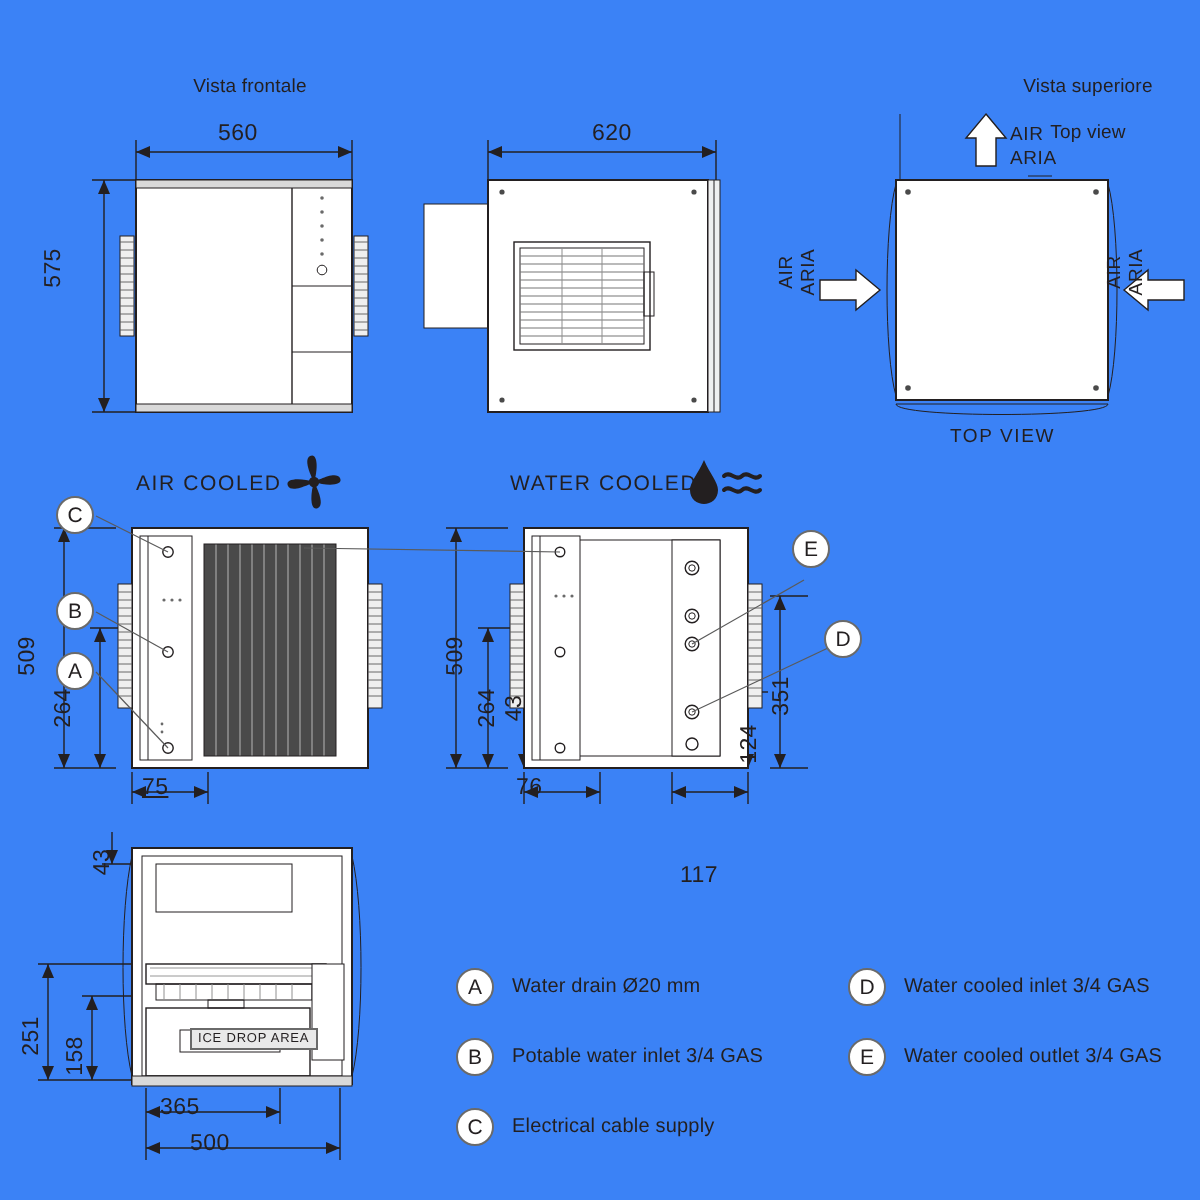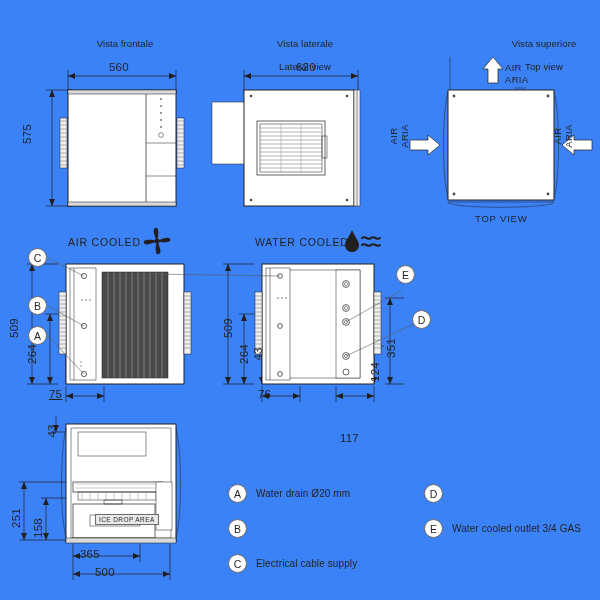--- a/index.html
+++ b/index.html
@@ -123,24 +123,20 @@
             <line x1="153" y1="99" x2="160" y2="99"></line>
           <line x1="153" y1="103" x2="160" y2="103"></line>
             <line x1="153" y1="107" x2="160" y2="107"></line>
         </g>
       </g>
     </svg>
   </div>
   <div class="abs dim" style="left:84px;top:61px;margin-left:25px;">560</div>
   <div class="abs dim rot90" style="left:17px;top:128px;">575</div>
 
-  <div class="abs vtitle" style="left:245px;top:26px;width:120px;">
-    <div>Vista laterale</div>
-    <div>Lateral view</div>
-  </div>
 
   <div class="abs" style="left:212px;top:58px;">
     <svg width="190" height="162" viewBox="0 0 190 162">
 
       <g class="ln thin">
         <line x1="32" y1="18" x2="146" y2="18"></line>
         <line x1="32" y1="12" x2="32" y2="34"></line>
         <line x1="146" y1="12" x2="146" y2="34"></line>
         <path d="M32 18 L39 15 L39 21 Z" fill="#231f20" stroke="none"></path>
         <path d="M146 18 L139 15 L139 21 Z" fill="#231f20" stroke="none"></path>
@@ -356,21 +352,21 @@
           <line x1="41" y1="98" x2="48" y2="98"></line>
       </g>
 
       <line class="lead" x1="30" y1="8" x2="66" y2="26"></line>
       <line class="lead" x1="30" y1="56" x2="66" y2="76"></line>
       <line class="lead" x1="30" y1="86" x2="66" y2="124"></line>
     </svg>
   </div>
   <div class="abs dim rot90" style="left:4px;top:322px;">509</div>
   <div class="abs dim rot90" style="left:22px;top:348px;">264</div>
-  <div class="abs dim" style="left:49px;top:388px;text-decoration:underline;">75</div>
+  <div class="abs dim" style="left:71px;top:388px;text-decoration:underline;">75</div>
 
   <div class="abs cbubble" style="left:28px;top:248px;">
     <span>C</span>
   </div>
   <div class="abs cbubble" style="left:28px;top:296px;">
     <span>B</span>
   </div>
   <div class="abs cbubble" style="left:28px;top:326px;">
     <span>A</span>
   </div>
@@ -610,34 +606,36 @@
     <div class="legrow" style="margin-bottom:16px;">
       <div class="cbubble">
         <span>A</span>
       </div>
       <div class="legend-txt">Water drain Ø20 mm</div>
     </div>
     <div class="legrow" style="margin-bottom:16px;">
       <div class="cbubble">
         <span>B</span>
       </div>
+      <div class="legend-txt">Potable water inlet 3/4 GAS</div>
     </div>
     <div class="legrow">
       <div class="cbubble">
         <span>C</span>
       </div>
       <div class="legend-txt">Electrical cable supply</div>
     </div>
   </div>
 
   <div class="abs" style="left:424px;top:484px;">
     <div class="legrow" style="margin-bottom:16px;">
       <div class="cbubble">
         <span>D</span>
       </div>
+      <div class="legend-txt">Water cooled inlet 3/4 GAS</div>
     </div>
     <div class="legrow">
       <div class="cbubble">
         <span>E</span>
       </div>
       <div class="legend-txt">Water cooled outlet 3/4 GAS</div>
     </div>
   </div>
 
 </div>

